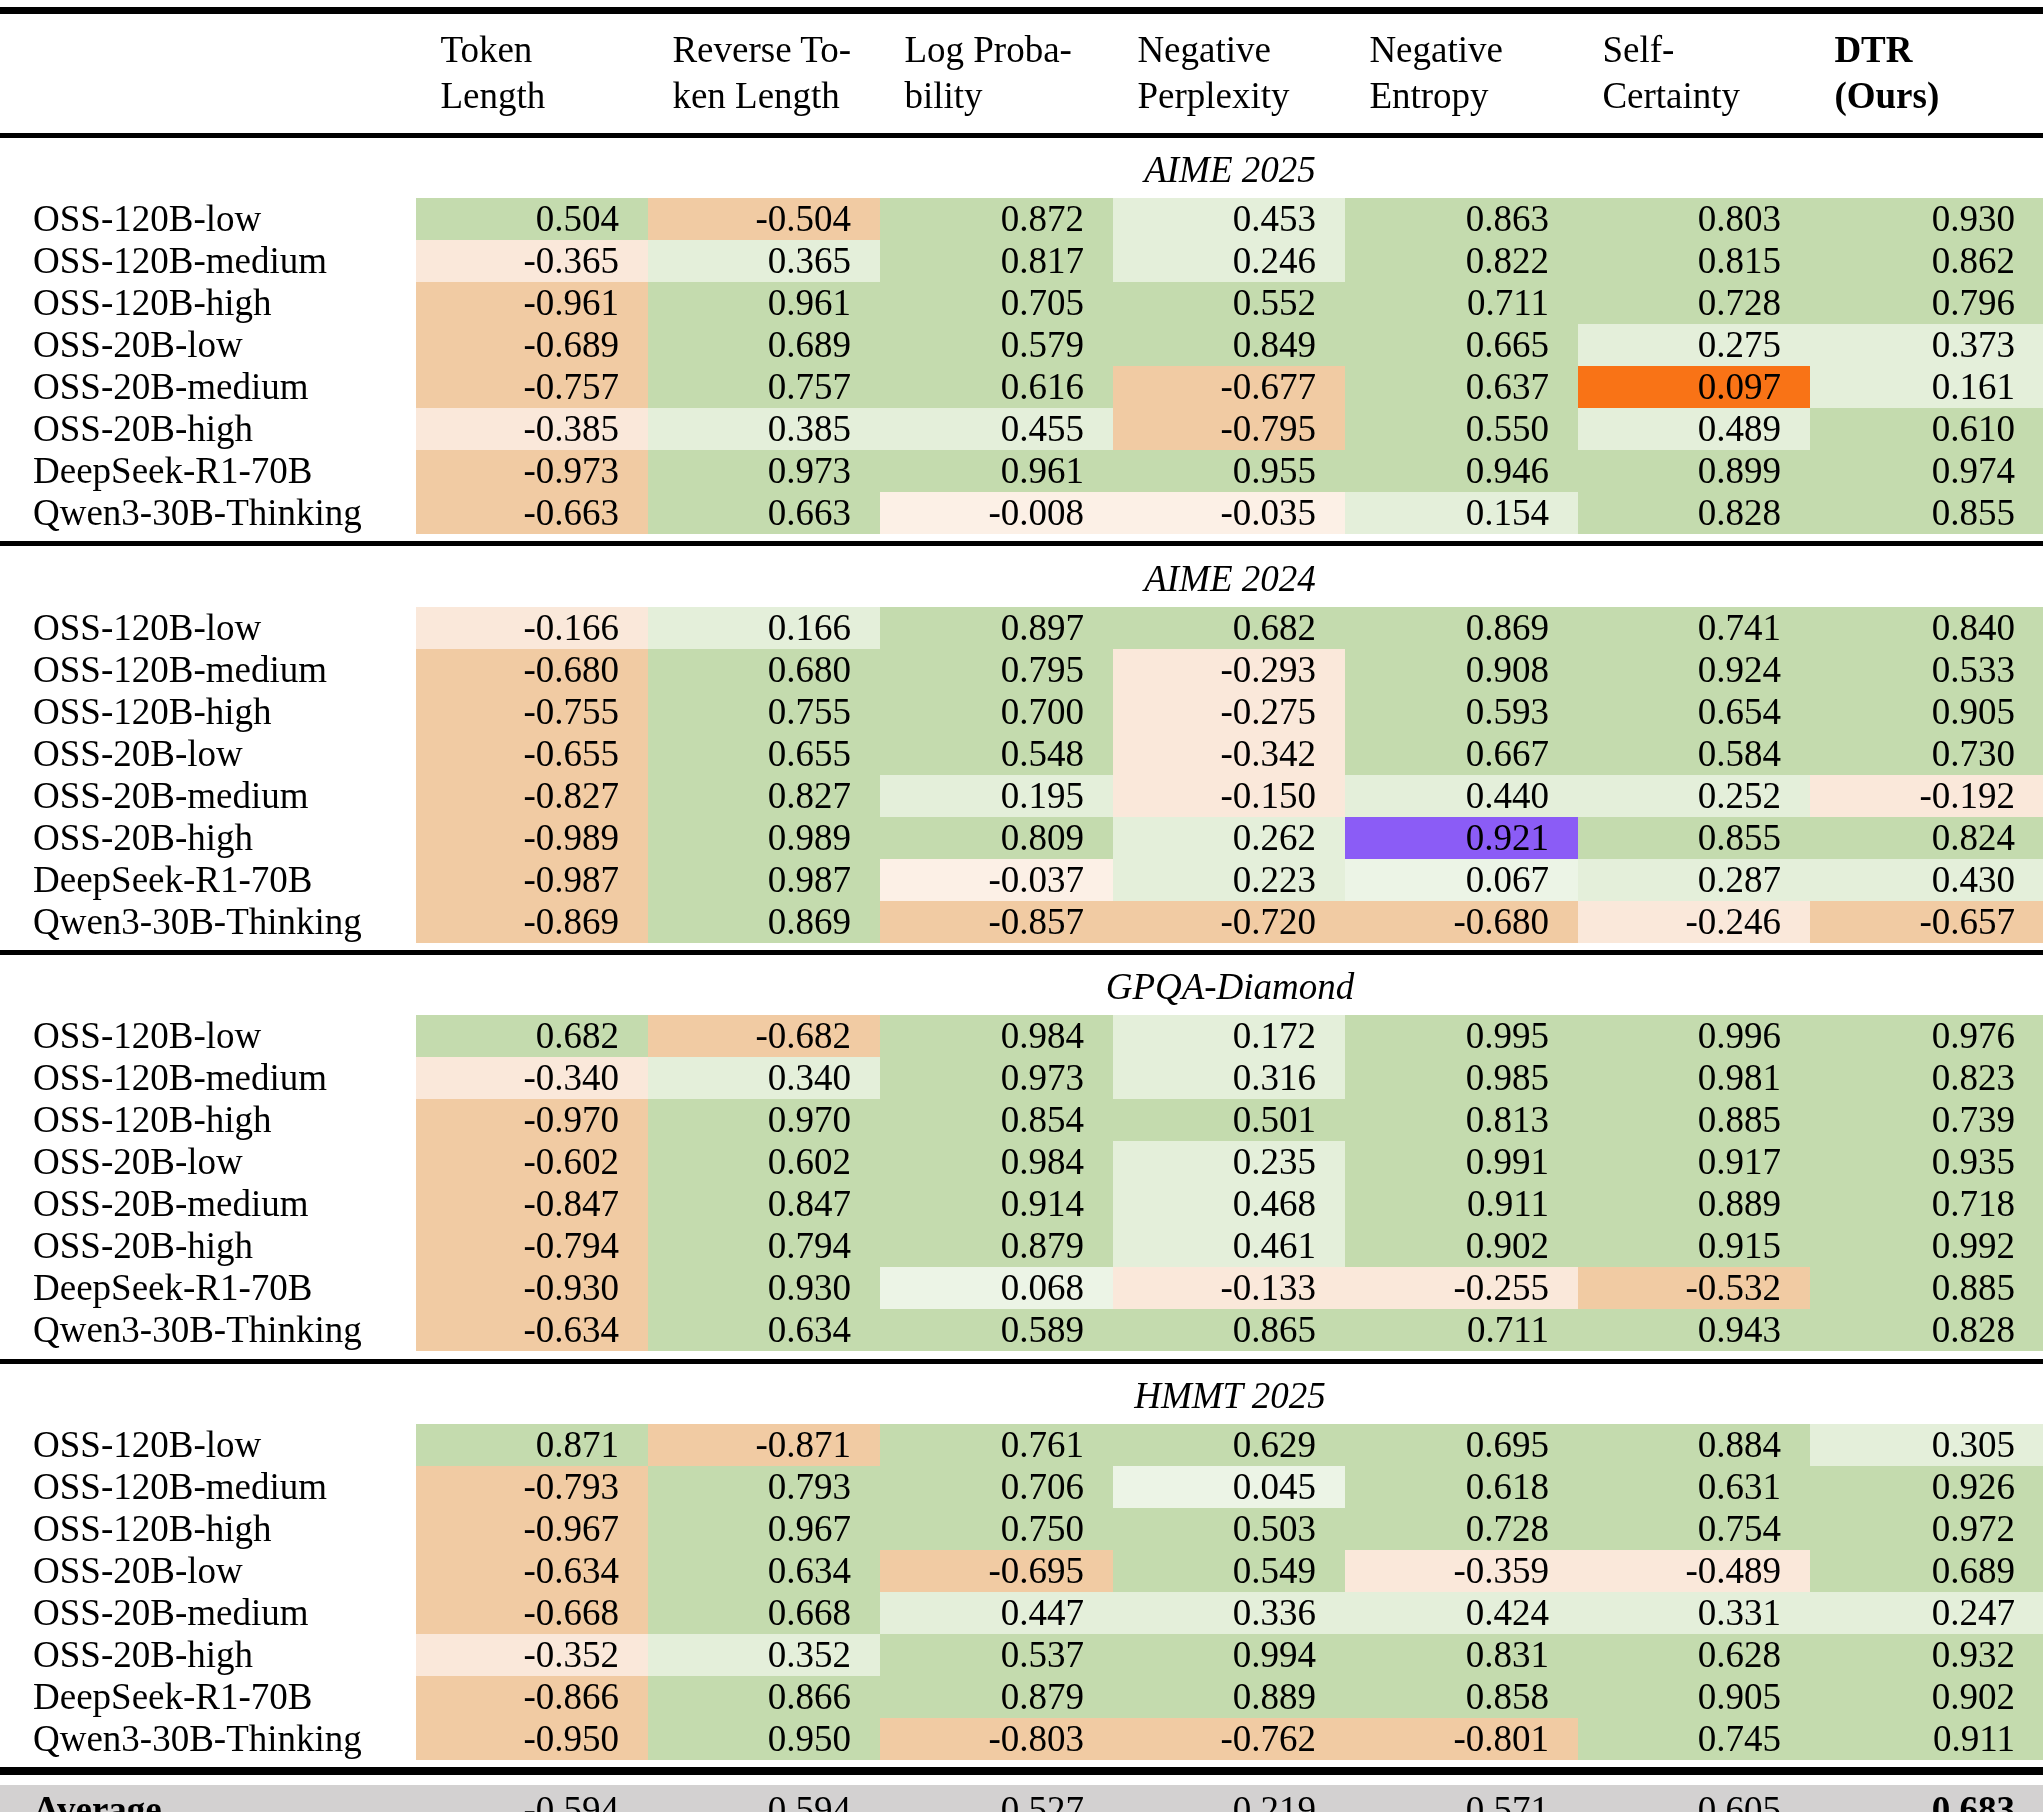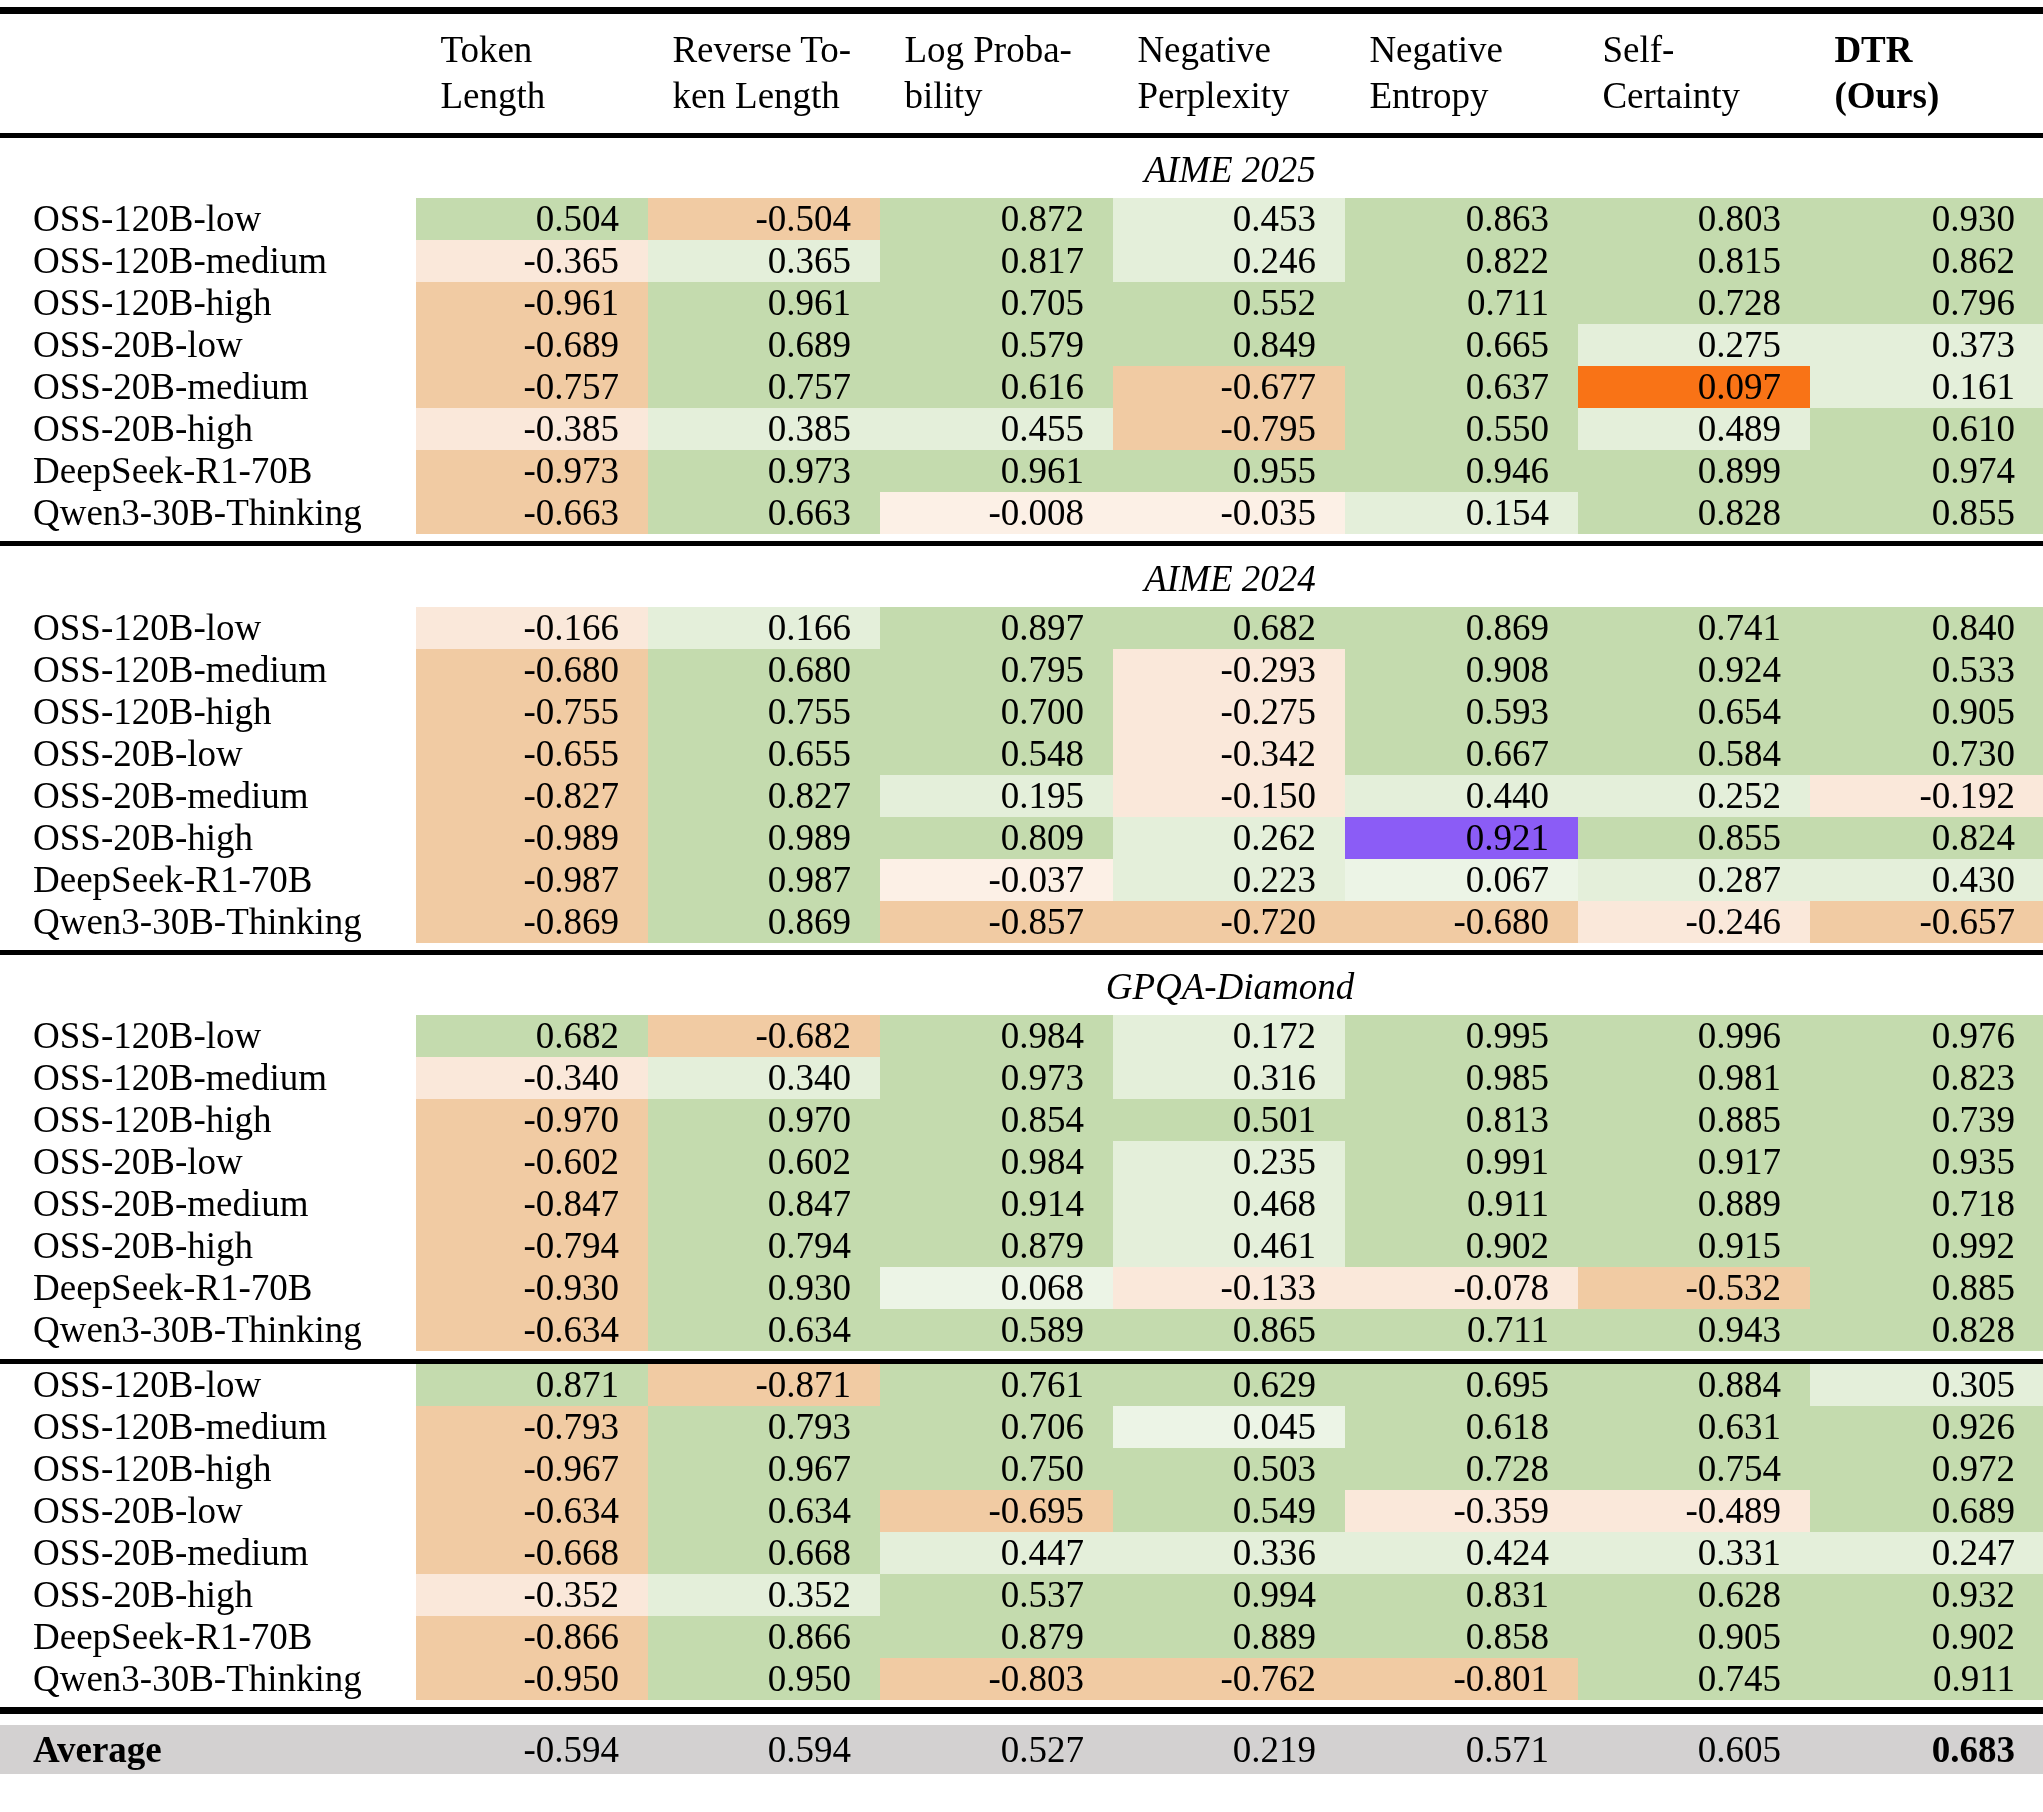--- a/index.html
+++ b/index.html
@@ -339,39 +339,42 @@
           <td class="value-cell" style="background: rgb(196, 219, 174);">0.902</td>
           <td class="value-cell" style="background: rgb(196, 219, 174);">0.915</td>
           <td class="value-cell" style="background: rgb(196, 219, 174);">0.992</td>
         </tr>
         <tr class="data-row">
           <td class="label-cell">DeepSeek-R1-70B</td>
           <td class="value-cell" style="background: rgb(241, 203, 163);">-0.930</td>
           <td class="value-cell" style="background: rgb(196, 219, 174);">0.930</td>
           <td class="value-cell" style="background: rgb(236, 244, 230);">0.068</td>
           <td class="value-cell" style="background: rgb(250, 232, 218);">-0.133</td>
-          <td class="value-cell" style="background: rgb(250, 232, 218);">-0.078</td>
+          <td class="value-cell" style="background: rgb(250, 232, 218);">-0.255</td>
           <td class="value-cell" style="background: rgb(241, 203, 163);">-0.532</td>
           <td class="value-cell" style="background: rgb(196, 219, 174);">0.885</td>
         </tr>
         <tr class="data-row">
           <td class="label-cell">Qwen3-30B-Thinking</td>
           <td class="value-cell" style="background: rgb(241, 203, 163);">-0.634</td>
           <td class="value-cell" style="background: rgb(196, 219, 174);">0.634</td>
           <td class="value-cell" style="background: rgb(196, 219, 174);">0.589</td>
           <td class="value-cell" style="background: rgb(196, 219, 174);">0.865</td>
           <td class="value-cell" style="background: rgb(196, 219, 174);">0.711</td>
           <td class="value-cell" style="background: rgb(196, 219, 174);">0.943</td>
           <td class="value-cell" style="background: rgb(196, 219, 174);">0.828</td>
         </tr>
         <tr class="gap">
           <td colspan="8" style="height: 7.3px;"></td>
         </tr>
         <tr class="rule rule-mid">
           <td colspan="8" style="background: rgb(0, 0, 0);"></td>
+        </tr>
+        <tr class="title-row">
+          <td colspan="8"><span>HMMT 2025</span></td>
         </tr>
         <tr class="data-row">
           <td class="label-cell">OSS-120B-low</td>
           <td class="value-cell" style="background: rgb(196, 219, 174);">0.871</td>
           <td class="value-cell" style="background: rgb(241, 203, 163);">-0.871</td>
           <td class="value-cell" style="background: rgb(196, 219, 174);">0.761</td>
           <td class="value-cell" style="background: rgb(196, 219, 174);">0.629</td>
           <td class="value-cell" style="background: rgb(196, 219, 174);">0.695</td>
           <td class="value-cell" style="background: rgb(196, 219, 174);">0.884</td>
           <td class="value-cell" style="background: rgb(228, 239, 218);">0.305</td>

